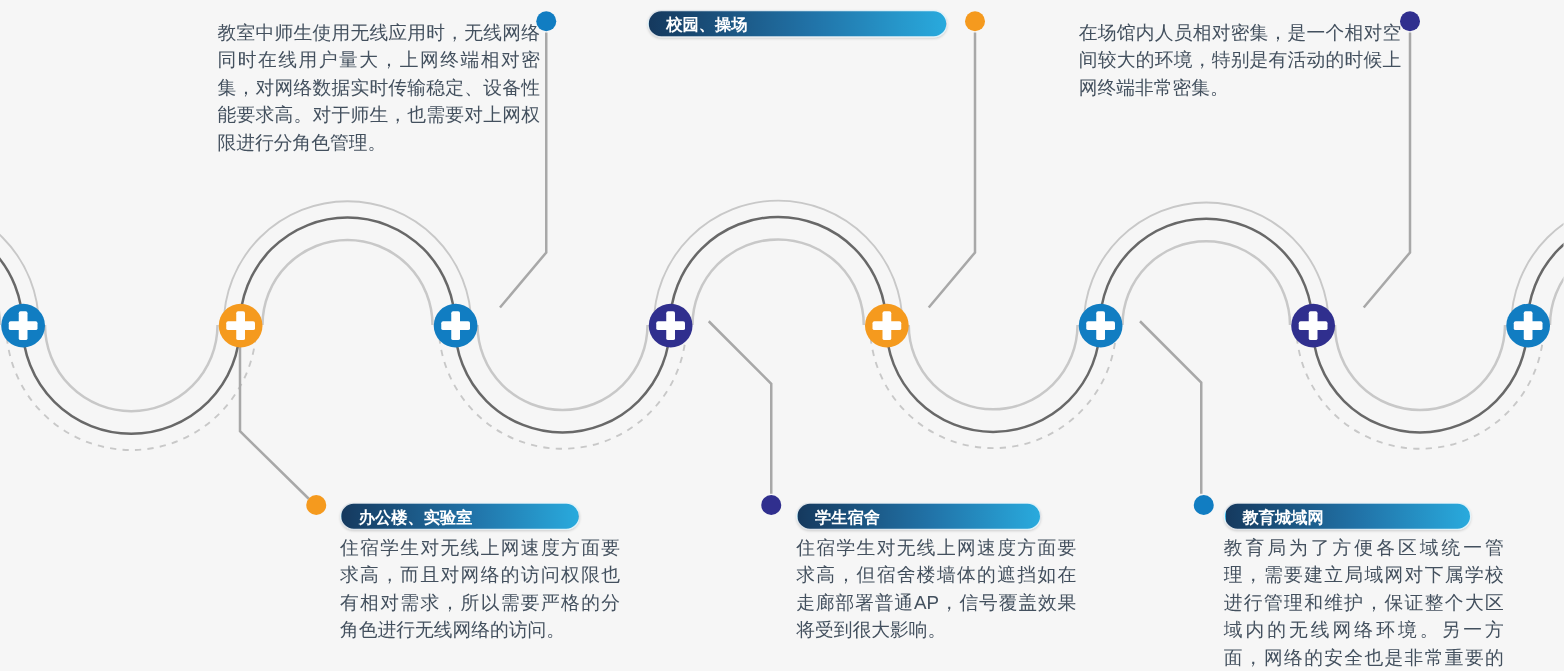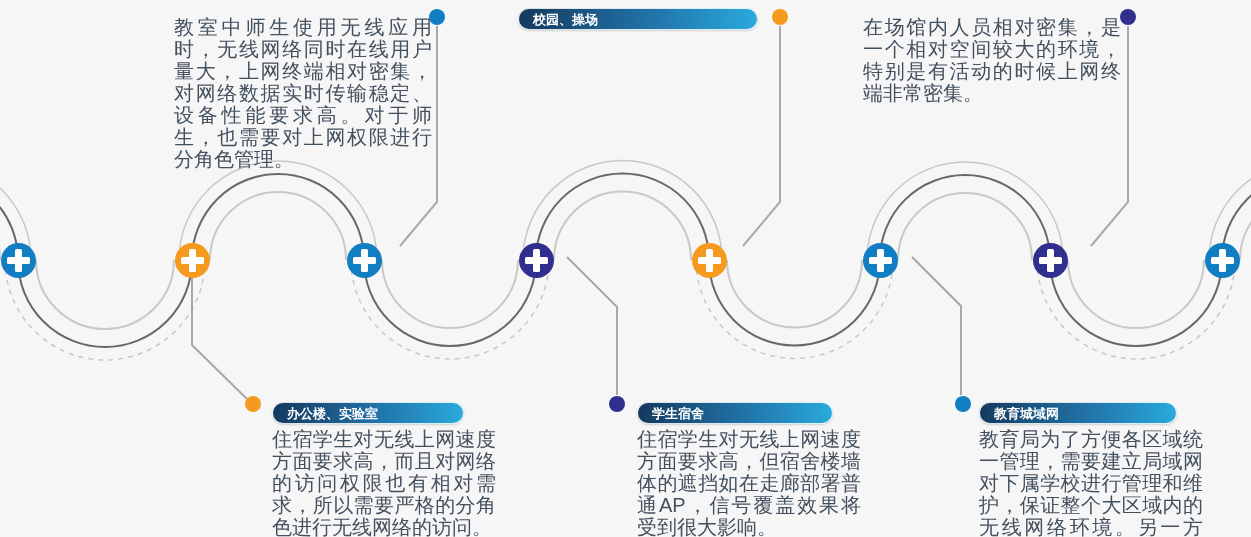--- a/index.html
+++ b/index.html
@@ -22,21 +22,21 @@
     border-radius:11px;
     background:linear-gradient(90deg,#15395e 0%,#2173a8 55%,#29aadd 100%);
     border:1px solid rgba(255,255,255,0.85);
     box-sizing:border-box;
     padding:0 14px;
     color:#ffffff;font-size:13px;font-weight:bold;
     white-space:nowrap;overflow:hidden;
     box-shadow:0 1px 2px rgba(0,0,0,0.15);
   }
   .body-text{
-    font-size:20px;line-height:22px;
+    font-size:15px;line-height:22px;
     color:#43505e;
     text-align:justify;
   }
   .sec-top .body-text{margin-top:8px;}
   .sec-bottom .body-text{margin-top:4px;}
 
   .sec1{left:174px;top:8px;width:258px;}   .sec1 .pill{width:246px;}
   .sec2{left:518px;top:8px;width:258px;}   .sec2 .pill{width:240px;}
   .sec3{left:863px;top:8px;width:258px;}   .sec3 .pill{width:239px;}
   .sec4{left:272px;top:402px;width:224px;} .sec4 .pill{width:192px;}

